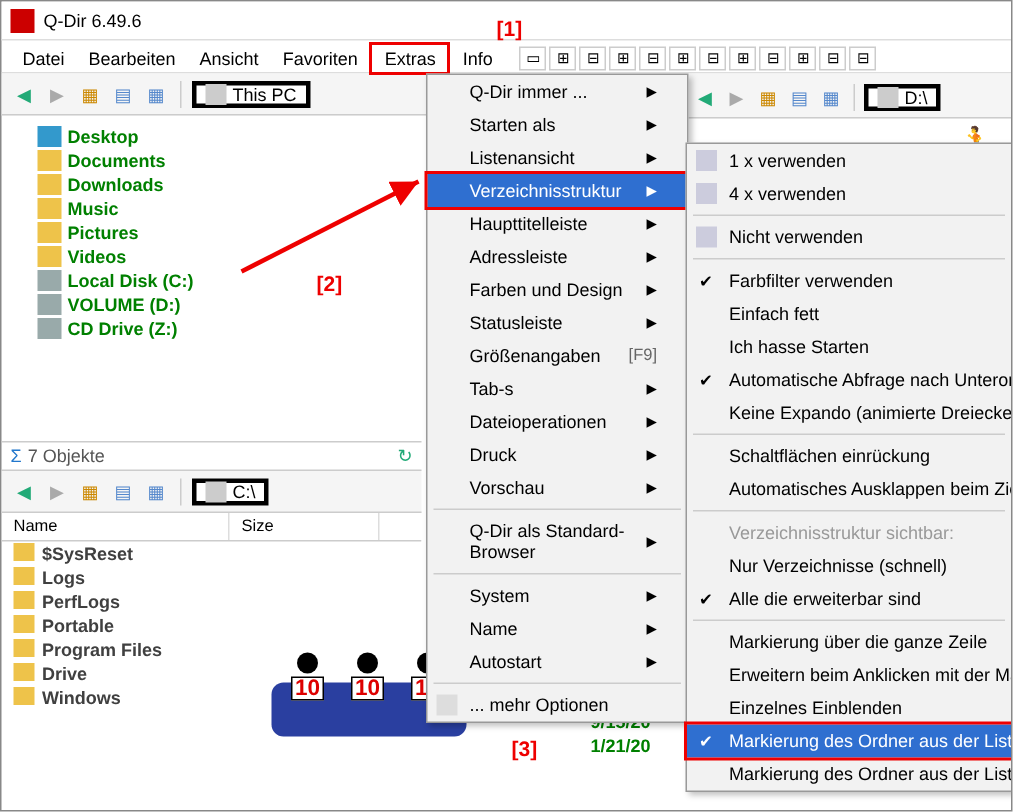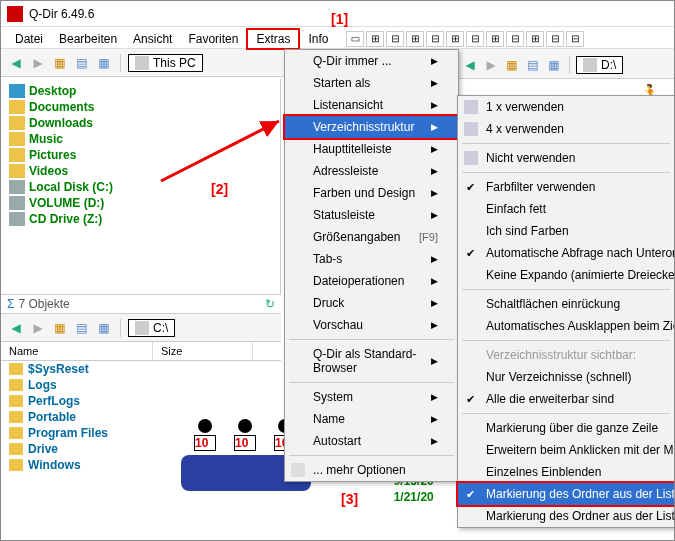--- a/index.html
+++ b/index.html
@@ -10,41 +10,41 @@
 .titlebar .title { color: #000; }
 
 .menubar { height: 22px; display: flex; align-items: center; padding: 2px 6px 0; border-bottom: 1px solid #ddd; }
 .menubar .mitem { padding: 2px 8px; cursor: default; }
 .menubar .mitem.open { border: 2px solid #e00; }
 .menubar .icon-btn { width: 18px; height: 16px; display: inline-flex; align-items: center; justify-content: center; margin-left: 2px; border: 1px solid #ccc; font-size: 10px; }
 
 .pane-toolbar { height: 28px; display: flex; align-items: center; padding: 2px 6px; gap: 4px; background: #f5f5f5; border-bottom: 1px solid #ccc; }
 .tb-icon { width: 18px; height: 18px; display:inline-flex; align-items:center; justify-content:center; }
 .sep { width:1px; height:18px; background:#ccc; margin:0 3px; }
-.path-box { border:1px solid #000000; padding:1px 6px; background:#fff; height:18px; display:flex; align-items:center; }
+.path-box { border:3px solid #000000; padding:1px 6px; background:#fff; height:18px; display:flex; align-items:center; }
 .path-box .drv-icon { width:14px; height:14px; background:#ccc; margin-right:4px; }
 
-.tree-panel { position:absolute; left:0; top:78px; width:280px; height:215px; border-right:1px solid #ccc; padding:4px 0; overflow:hidden; }
+.tree-panel { position:absolute; left:16px; top:78px; width:280px; height:215px; border-right:1px solid #ccc; padding:4px 0; overflow:hidden; }
 .tree-item { display:flex; align-items:center; padding:1px 8px; color:#008000; font-weight:bold; }
 .tree-item .ticon { width:16px; height:14px; margin-right:4px; }
 .ticon.desktop { background:#39c; }
 .ticon.folder { background:#eec34a; }
 .ticon.drive { background:#9aa; }
 
 .statusbar { position:absolute; left:0; top:293px; width:280px; height:20px; border-top:1px solid #ccc; border-bottom:1px solid #ccc; display:flex; align-items:center; padding:0 6px; font-size:11px; color:#555; }
 .statusbar .sig { color:#27c; margin-right:4px; }
 
 .pane-toolbar.bottom { position:absolute; left:0; top:313px; width:280px; }
 
 .file-panel { position:absolute; left:0; top:341px; width:280px; height:198px; overflow:hidden; }
 .file-header { display:flex; background:#fff; border-bottom:1px solid #ccc; }
 .file-header div { padding:3px 8px; border-right:1px solid #ddd; font-size:11px; }
 .file-header .col-name { width:152px; }
 .file-header .col-size { width:100px; }
-.file-row { display:flex; align-items:center; padding:1px 8px; color:#0369a1; font-weight:bold; }
+.file-row { display:flex; padding:1px 8px; color:#404040; font-weight:bold; }
 .file-row .ficon { width:14px; height:12px; background:#eec34a; margin-right:5px; }
 
 .right-side { position:absolute; left:456px; top:50px; width:218px; }
 .right-toolbar { height:28px; display:flex; align-items:center; padding:2px 4px; gap:3px; background:#f5f5f5; border-bottom:1px solid #ccc; }
 
 .dropdown { position:absolute; left:283px; top:48px; width:175px; background:#f2f2f2; border:1px solid #999; box-shadow:2px 2px 4px rgba(0,0,0,.25); z-index:10; }
 .dropdown .ditem { display:flex; align-items:center; justify-content:space-between; padding:4px 20px 4px 28px; position:relative; font-size:12px; }
 .dropdown .ditem .arr { font-size:9px; }
 .dropdown .dsep { height:1px; background:#ccc; margin:3px 4px; }
 .dropdown .ditem.highlight { background:#2f6fd0; color:#ffffff; outline:2px solid #e00; }
@@ -59,21 +59,21 @@
 .submenu .sitem.highlight { background:#2f6fd0; color:#fff; outline:2px solid #e00; }
 .submenu .sitem.disabled { color:#999; }
 
 .annot { position:absolute; color:#e00; font-weight:bold; font-size:14px; z-index:50; pointer-events:none; }
 .arrow-svg { position:absolute; z-index:49; pointer-events:none; }
 
 .cartoon { position:absolute; left:180px; top:430px; width:130px; height:60px; z-index:5; pointer-events:none; }
 .cartoon .couch { position:absolute; left:0; bottom:0; width:130px; height:36px; background:#2a3fa0; border-radius:8px; }
 .cartoon .guy { position:absolute; bottom:24px; width:28px; }
 .cartoon .guy .head { width:14px; height:14px; background:#000; border-radius:50%; margin:0 auto; }
-.cartoon .guy .card { width:22px; height:16px; background:#fff; border:1px solid #000; margin:2px auto 16px; font-size:12px; color:#d00; text-align:left; line-height:14px; font-weight:bold; }
+.cartoon .guy .card { width:22px; height:16px; background:#fff; border:1px solid #000; margin:2px auto 0; font-size:15px; color:#d00; text-align:center; line-height:14px; font-weight:bold; }
 
 .right-dates { position:absolute; left:330px; top:440px; font-size:11px; color:#008000; font-weight:bold; line-height:16px; z-index:4; }
 .right-dates div { display:flex; gap:28px; }
 
 .sprite { position:absolute; right:12px; top:82px; font-size:18px; z-index:3; }
 </style>
 </head>
 <body>
 
 <div class="titlebar">
@@ -344,21 +344,21 @@
     </div>
     <div class="ssep"></div>
     <div class="sitem">
       <span class="chk">✔</span>
       <span>Farbfilter verwenden</span>
     </div>
     <div class="sitem">
       <span>Einfach fett</span>
     </div>
     <div class="sitem">
-      <span>Ich sind Farben</span>
+      <span>Ich hasse Starten</span>
     </div>
     <div class="sitem">
       <span class="chk">✔</span>
       <span>Automatische Abfrage nach Unterordnern</span>
     </div>
     <div class="sitem">
       <span>Keine Expando (animierte Dreiecke)</span>
     </div>
     <div class="ssep"></div>
     <div class="sitem">

